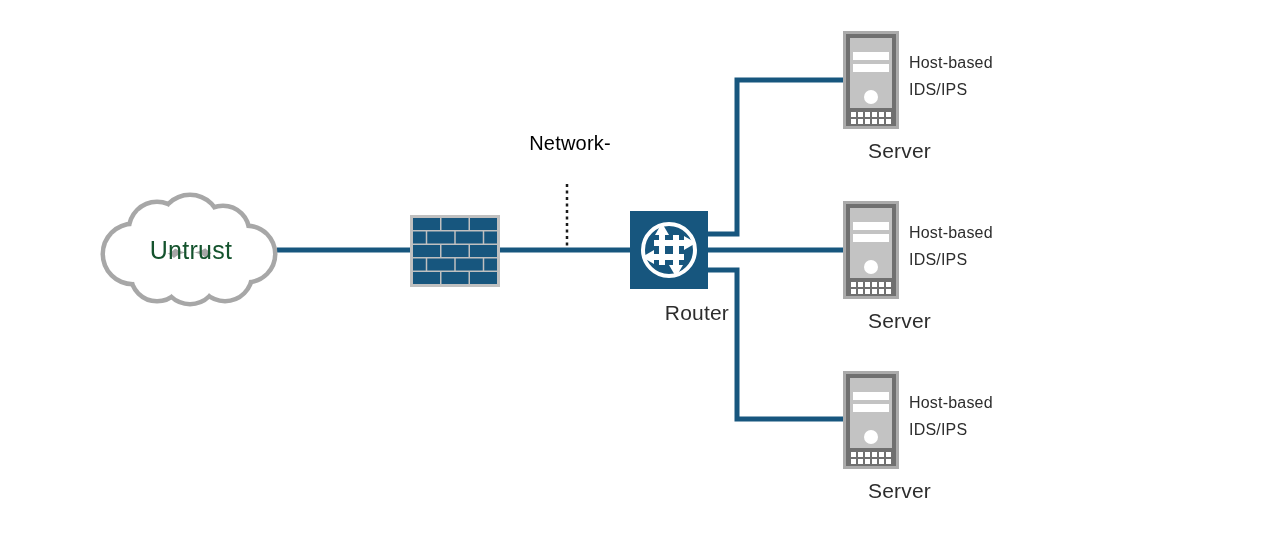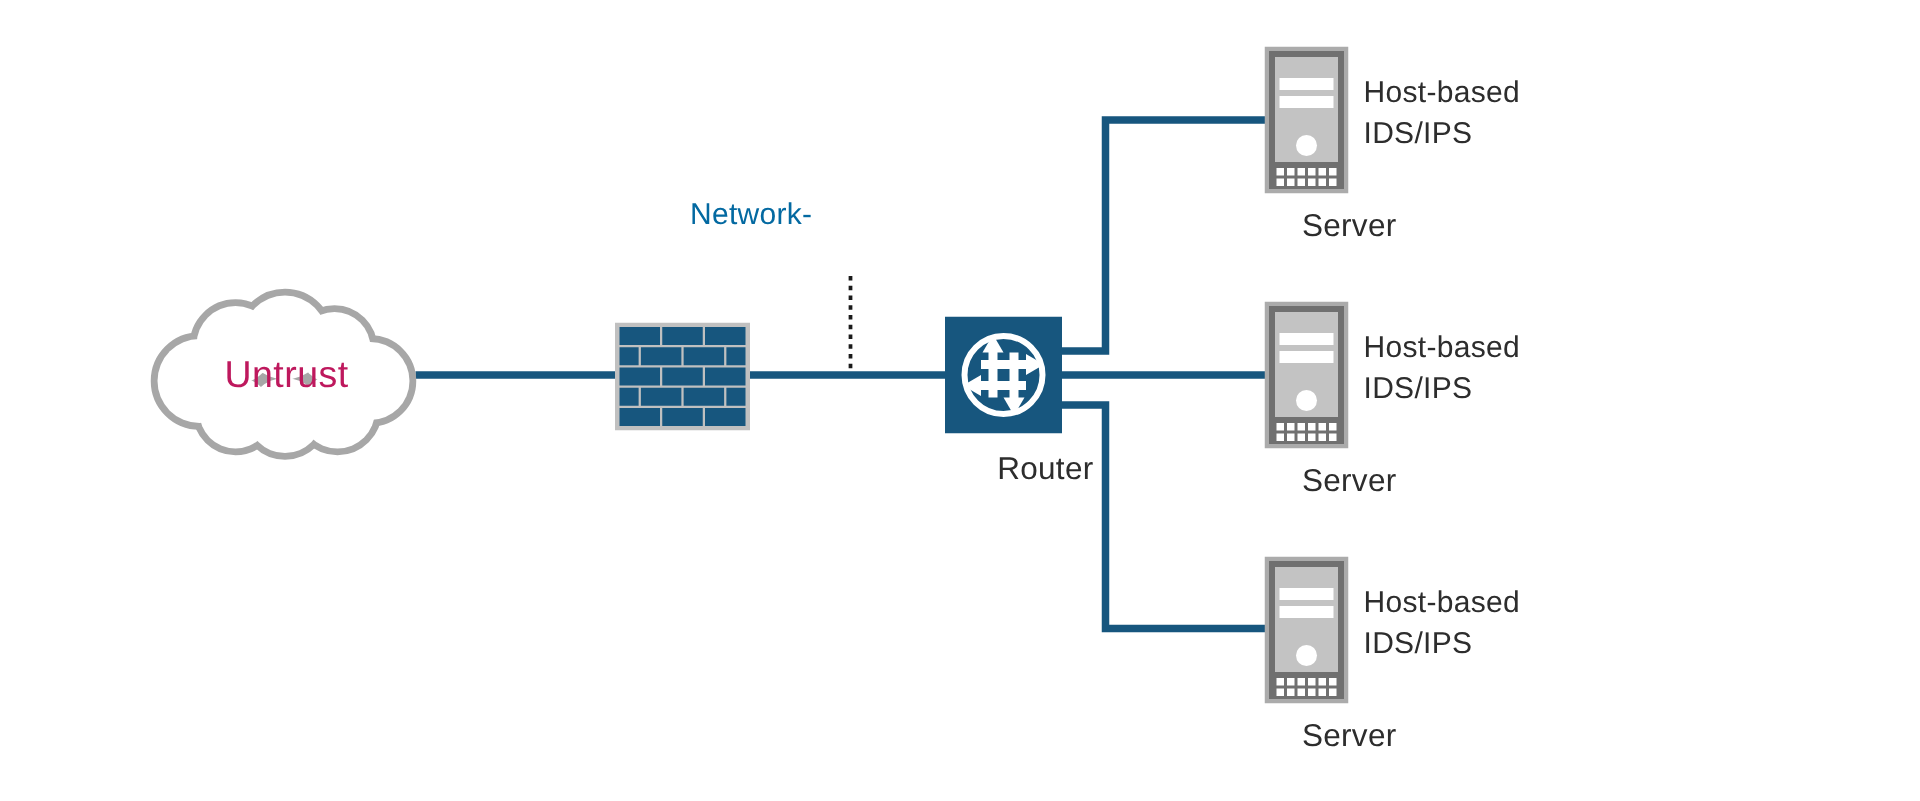--- a/index.html
+++ b/index.html
@@ -7,31 +7,31 @@
     position:relative; width:1280px; height:534px; background:#ffffff;
     font-family:"Liberation Sans", sans-serif; overflow:hidden;
   }
   .abs { position:absolute; }
   .node-label {
     position:absolute; color:#2d2d2d; font-size:21px; line-height:27px;
     text-align:right; letter-spacing:0.2px;
   }
   .untrust-label {
     position:absolute; left:111px; top:236px; width:160px;
-    color:#be185d; font-size:25px; line-height:29px; text-align:center;
+    color:#14532d; font-size:25px; line-height:29px; text-align:center;
     letter-spacing:0.3px;
   }
   .network-annotation {
     position:absolute; left:460px; top:130px; width:220px;
-    color:#0369a1; font-size:20px; line-height:27px; 
+    color:#000000; font-size:20px; line-height:27px; text-align:center;
     letter-spacing:0.2px;
   }
   .host-annotation {
     position:absolute; left:909px; width:170px;
-    color:#2d2d2d; font-size:20px; line-height:27px; text-align:left;
+    color:#2d2d2d; font-size:16px; line-height:27px; text-align:left;
     letter-spacing:0.2px;
   }
   .fw-label   { left:394px; top:299px; width:120px; }
   .rt-label   { left:609px; top:299px; width:120px; }
   .sv-label-1 { left:811px; top:137px; width:120px; }
   .sv-label-2 { left:811px; top:307px; width:120px; }
   .sv-label-3 { left:811px; top:477px; width:120px; }
   .host-1 { top:49px; }
   .host-2 { top:219px; }
   .host-3 { top:389px; }

